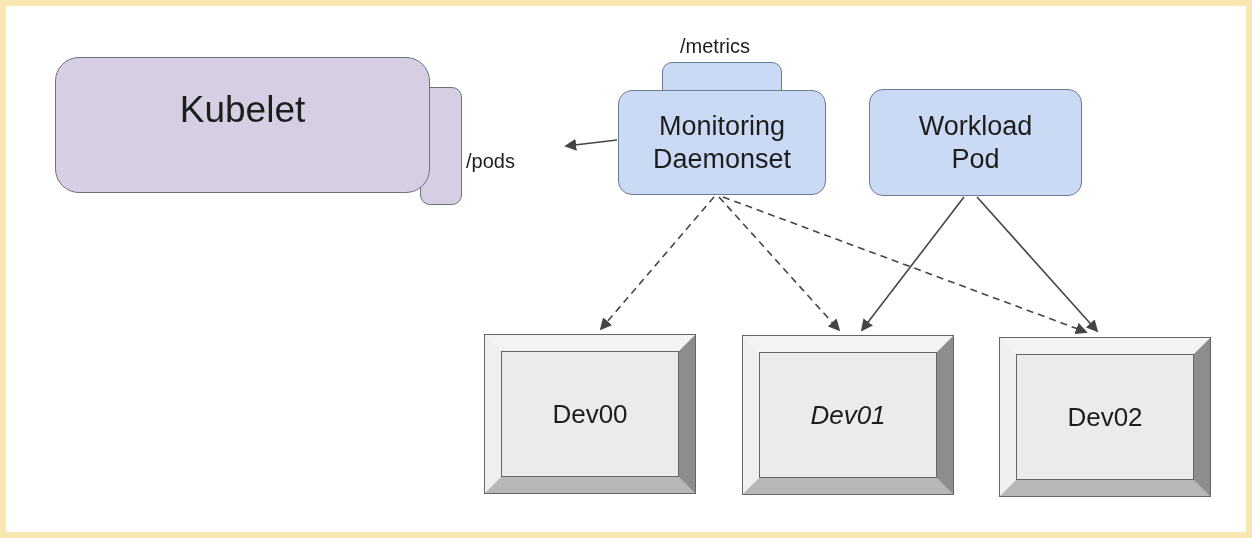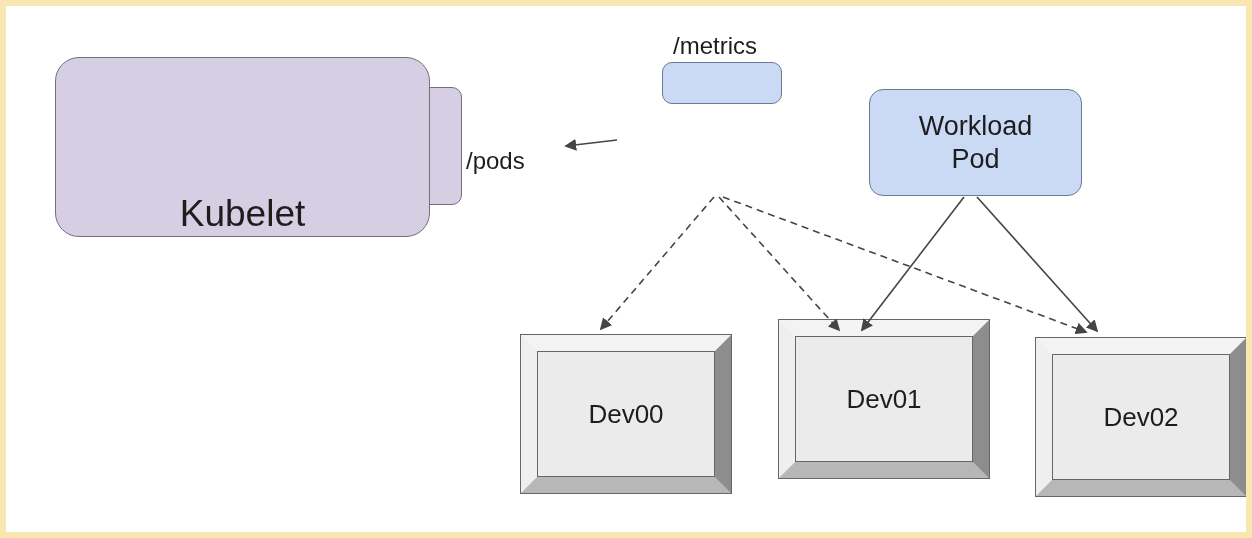--- a/index.html
+++ b/index.html
@@ -19,26 +19,26 @@
   }
   .node{position:absolute;box-sizing:border-box;}
   .kubelet-tab{
     left:420px;top:87px;width:42px;height:118px;
     background:var(--purple-fill,#d6cee3);
     border:1.5px solid var(--purple-stroke,#73707e);
     border-radius:10px;
     z-index:1;
   }
   .kubelet{
-    left:55px;top:57px;width:375px;height:180px;
+    left:55px;top:57px;width:375px;height:136px;
     background:var(--purple-fill,#d6cee3);
     border:1.5px solid var(--purple-stroke,#73707e);
     border-radius:24px;
     z-index:2;
-    display:flex;justify-content:center;align-items:flex-end;
+    display:flex;justify-content:center;align-items:flex-start;
     padding-top:30px;
     font-size:37px;line-height:44px;
   }
   .mon-tab{
     left:662px;top:62px;width:120px;height:42px;
     background:var(--blue-fill,#cbdaf4);
     border:1.5px solid var(--blue-stroke,#6c7b94);
     border-radius:10px;
     z-index:1;
   }
@@ -56,43 +56,42 @@
     background:var(--blue-fill,#cbdaf4);
     border:1.5px solid var(--blue-stroke,#6c7b94);
     border-radius:14px;
     z-index:2;
     display:flex;justify-content:flex-end;align-items:center;text-align:center;
     font-size:27px;line-height:33px;
     padding:0 35px;
   }
   .endpoint-label{
     position:absolute;z-index:3;
-    font-size:24px;line-height:26px;
+    font-size:20px;line-height:26px;
     white-space:nowrap;
   }
   .metrics-label{left:640px;top:33px;width:150px;text-align:center;}
   .pods-label{left:466px;top:148px;}
   .dev{
     position:absolute;box-sizing:border-box;
     width:210px;height:158px;
     border:16px solid;
     border-top-color:var(--dev-bevel-top,#f3f3f3);
     border-left-color:var(--dev-bevel-left,#efefef);
     border-right-color:var(--dev-bevel-right,#8d8d8d);
     border-bottom-color:var(--dev-bevel-bottom,#b7b7b7);
     background:var(--dev-face,#ebebeb);
     outline:1.5px solid var(--dev-stroke,#666666);
     box-shadow: inset 0 0 0 1px var(--dev-stroke,#666666);
     z-index:2;
     display:flex;justify-content:center;align-items:center;
     font-size:26px;
-    margin-left:36px;
   }
   .dev00{left:485px;top:335px;}
-  .dev01{left:743px;top:320px;}
+  .dev01{left:743px;top:336px;font-style:italic;}
   .dev02{left:1000px;top:338px;justify-content:center;}
   svg.edges{position:absolute;left:0;top:0;z-index:5;pointer-events:none;}
   .edge{fill:none;stroke:var(--line,#454545);stroke-width:1.6;}
   .edge.dashed{stroke-dasharray:7 5;}
   .arrowhead{fill:var(--line,#454545);}
   .txt{display:block;}
 </style>
 </head>
 <body>
 
@@ -112,20 +111,23 @@
     <path class="edge solid" d="M977,197 L1097,331" marker-end="url(#arrow)"></path>
   </svg>
 
   <div class="node kubelet-tab"></div>
   <div class="node kubelet">
     <span class="txt">Kubelet</span>
   </div>
 
   <div class="endpoint-label metrics-label">/metrics</div>
   <div class="node mon-tab"></div>
+  <div class="node monitoring">
+    <span class="txt">Monitoring Daemonset</span>
+  </div>
 
   <div class="endpoint-label pods-label">/pods</div>
 
   <div class="node workload">
     <span class="txt">Workload Pod</span>
   </div>
 
   <div class="dev dev00">
     <span class="txt">Dev00</span>
   </div>

